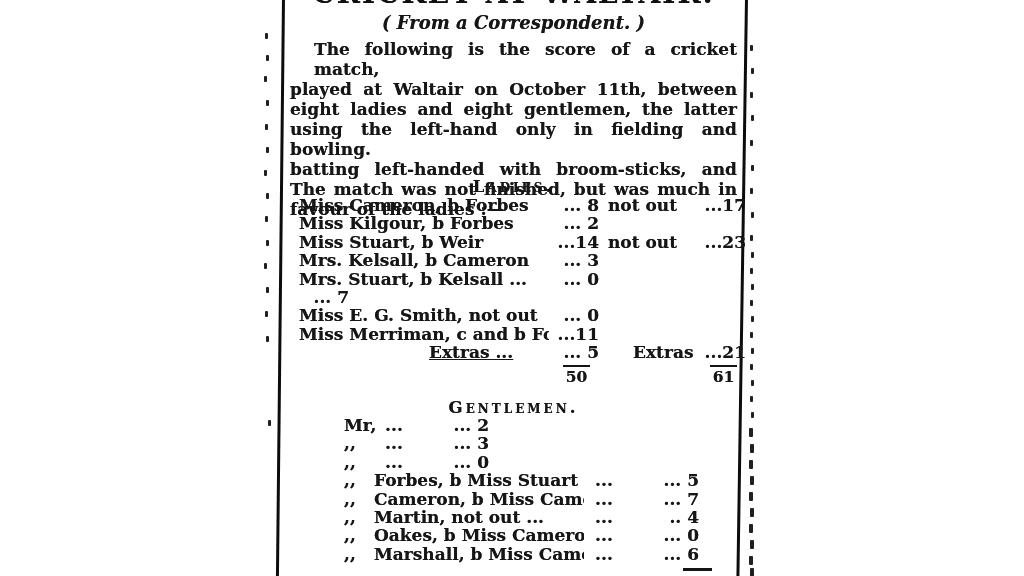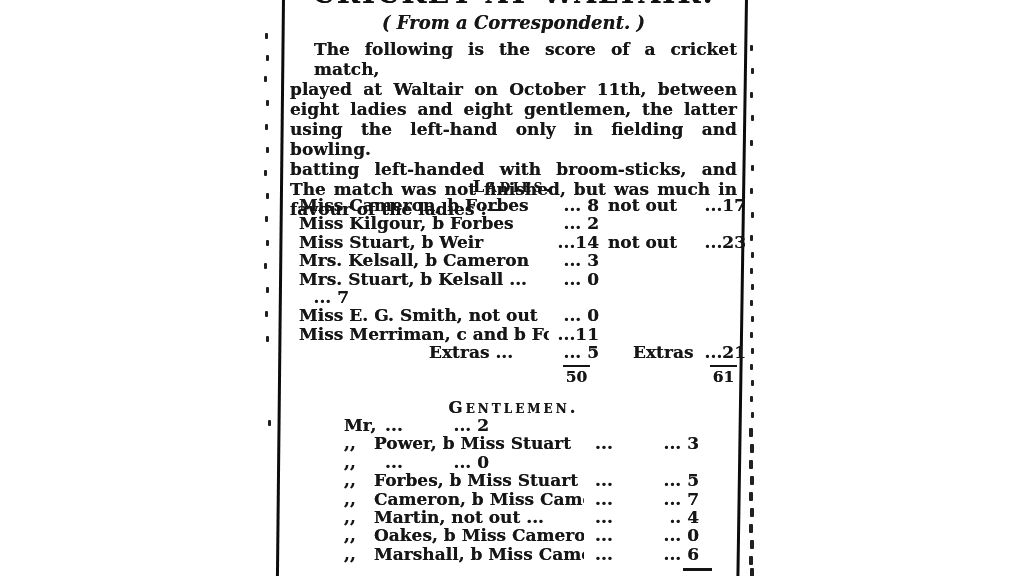--- a/index.html
+++ b/index.html
@@ -45,21 +45,21 @@
   .ladies-head { top:178px; }
   .gents-head  { top:399px; }
 
   .scores { font-size:17px;margin-left:9px; }
   .ladies-rows { top:196px; }
   .srow { display:flex; height:18.4px; line-height:18.4px; white-space:nowrap; }
   .c-name { width:250px; overflow:hidden; }
   .c-r1   { width:50px;  text-align:right; }
   .c-2nd  { width:105px; padding-left:9px; }
   .c-r2   { width:42px;  text-align:right; }
-  .extras-row .c-name { padding-left:130px; }
+  .extras-row .c-name { padding-left:130px;text-decoration:underline; }
   .extras-row .c-2nd  { padding-left:34px; }
 
   .totals-row { top:365px; display:flex; font-size:15.5px; }
   .tot {
     display:inline-block; min-width:27px; text-align:center;
     border-top:2.5px solid #141414; padding-top:2px; line-height:16px;
   }
 
   .gents-rows { top:416px; }
   .grow { display:flex; height:18.4px; line-height:18.4px; padding-left:45px; white-space:nowrap; }
@@ -211,21 +211,20 @@
   <div class="col sec-head gents-head">Gentlemen.</div>
 
   <div class="col scores gents-rows">
     <div class="grow">
       <span class="g-prefix">Mr,</span>
         <span class="g-dots">...</span>
         <span class="g-runs">... 2</span>
     </div>
     <div class="grow">
       <span class="g-prefix">,,</span>
-        <span class="g-name">Power, b Miss Stuart</span>
         <span class="g-dots">...</span>
         <span class="g-runs">... 3</span>
     </div>
     <div class="grow">
       <span class="g-prefix">,,</span>
         <span class="g-dots">...</span>
         <span class="g-runs">... 0</span>
     </div>
     <div class="grow">
       <span class="g-prefix">,,</span>

